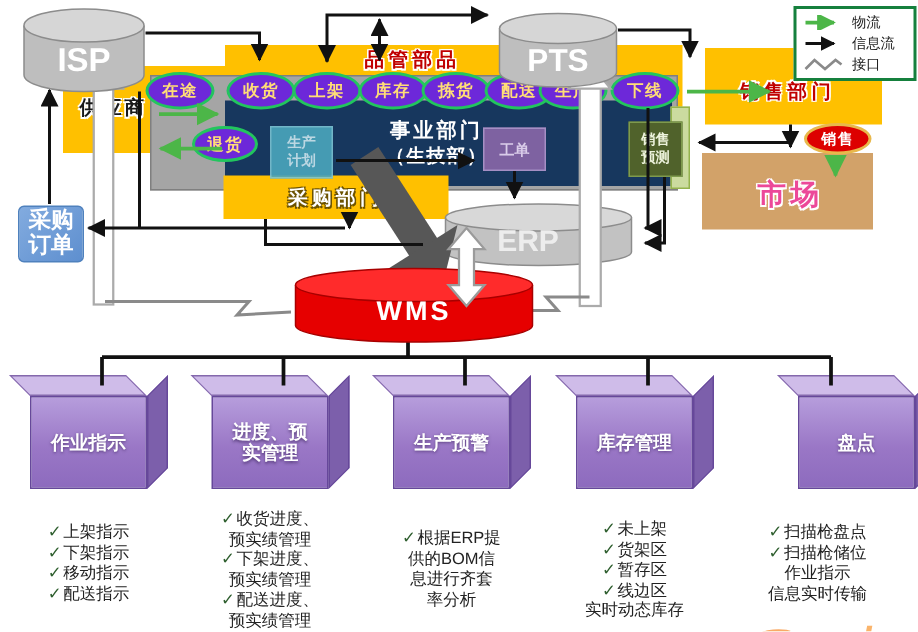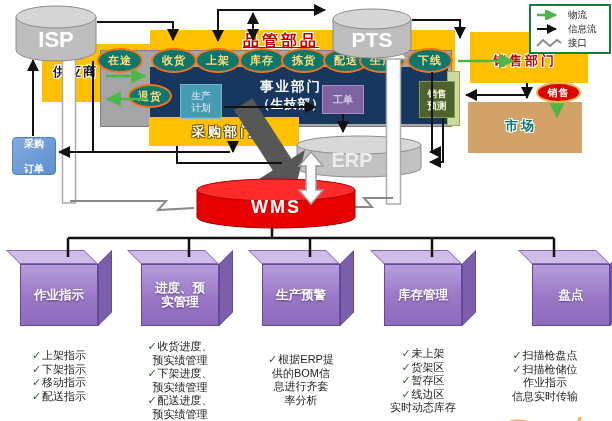--- a/index.html
+++ b/index.html
@@ -3,21 +3,21 @@
 <meta charset="utf-8">
 <style>
   html,body{margin:0;padding:0;background:#fff;}
   #canvas{position:relative;width:612px;height:421px;overflow:hidden;background:#fff;
           font-family:"Liberation Sans","DejaVu Sans",sans-serif;}
   .abs{position:absolute;}
   .box{position:absolute;}
   .lbl{position:absolute;font-weight:bold;white-space:nowrap;}
   .outline-w{text-shadow:-1px -1px 0 #fff,1px -1px 0 #fff,-1px 1px 0 #fff,1px 1px 0 #fff,0 1px 0 #fff,0 -1px 0 #fff;}
   .outline-d{text-shadow:-1px -1px 0 #6b5200,1px -1px 0 #6b5200,-1px 1px 0 #6b5200,1px 1px 0 #6b5200;}
-  .oval{position:absolute;width:46px;height:25px;border-radius:50%;background:#0f766e;border:2px solid #f97316;
+  .oval{position:absolute;width:46px;height:25px;border-radius:50%;background:#6d28d9;border:2px solid #22c55e;
         color:#FFDD77;font-weight:bold;font-size:11px;display:flex;align-items:center;justify-content:center;
         z-index:5;letter-spacing:1px;box-sizing:border-box;}
   .tagbox{position:absolute;display:flex;flex-direction:column;align-items:center;justify-content:center;
           box-sizing:border-box;font-weight:bold;text-align:center;}
   
   .module{position:absolute;top:250px;width:92px;height:76px;z-index:4;}
   .m-top{position:absolute;left:0;top:0;width:78px;height:14px;background:#CFBCE9;border:1px solid #8468AC;
          transform:skewX(45deg);transform-origin:bottom left;box-sizing:border-box;}
   .m-side{position:absolute;left:78px;top:14px;width:14px;height:62px;background:#7C5FAB;border:1px solid #66489A;
          transform:skewY(-45deg);transform-origin:top left;box-sizing:border-box;}
@@ -26,21 +26,21 @@
          display:flex;flex-direction:column;align-items:center;justify-content:center;
          color:#fff;font-weight:bold;font-size:12.5px;text-shadow:0 1px 2px rgba(40,20,70,.55);line-height:1.15;}
   .mlist{position:absolute;width:130px;text-align:center;font-size:11px;line-height:13.5px;color:#222;z-index:4;}
   .mlist .chk{color:#2E5E2E;font-weight:bold;margin-right:1px;}
   .legend{position:absolute;left:529px;top:4px;width:82px;height:50px;background:#fff;border:2px solid #15803d;
           z-index:9;box-sizing:border-box;display:flex;flex-direction:column;justify-content:space-around;padding:2px 4px;}
   .lrow{display:flex;align-items:center;gap:5px;font-size:9.5px;color:#222;}
   .cyl-text{font-weight:bold;}
   .note{position:absolute;left:12px;top:137px;width:42px;height:36px;border-radius:4px;z-index:4;
         background:linear-gradient(135deg,#82ABDF,#5E8FCF);border:1px solid #4F81BD;color:#fff;
-        font-size:10px;font-weight:bold;display:flex;flex-direction:column;align-items:center;justify-content:space-between;line-height:1.15;}
+        font-size:15px;font-weight:bold;display:flex;flex-direction:column;align-items:center;justify-content:flex-start;line-height:1.15;}
   .wm{position:absolute;left:482px;top:381px;width:128px;height:36px;z-index:10;pointer-events:none;opacity:.85;margin-top:36px;}
   .wm .ring{position:absolute;left:2px;top:4px;width:46px;height:22px;border:3px solid rgba(247,130,30,.8);
             border-radius:50%;border-right-color:transparent;transform:rotate(-18deg);}
   .wm .ks{position:absolute;right:8px;top:-4px;font-style:italic;font-weight:bold;font-size:25px;color:rgba(248,150,50,.85);}
   .wm .bar{position:absolute;left:10px;top:26px;width:92px;height:3px;background:rgba(70,100,205,.85);}
 </style>
 </head>
 <body>
 
 <div id="canvas">
@@ -71,24 +71,24 @@
   <div class="box" style="left:447px;top:71px;width:13px;height:55px;background:#CBDB9F;border:1px solid #94B34D;box-sizing:border-box;z-index:4;"></div>
   <div class="tagbox" style="left:419px;top:81px;width:36px;height:37px;background:#50622B;border:1px solid #7E9A4D;z-index:4;color:#EDF3DC;font-size:9.5px;line-height:1.2;">
     <div>销售</div>
     <div>预测</div>
   </div>
   <div class="note">
     <div>采购</div>
     <div>订单</div>
   </div>
 
-  <div class="lbl outline-w" style="left:243px;top:31px;color:#C00000;font-size:16px;letter-spacing:3px;z-index:3;text-decoration:underline;">品管部品</div>
+  <div class="lbl outline-w" style="left:243px;top:31px;color:#C00000;font-size:13px;letter-spacing:3px;z-index:3;">品管部品</div>
   <div class="lbl outline-w" style="left:53px;top:63px;color:#1a1a1a;font-size:13px;letter-spacing:2px;z-index:3;">供应商</div>
   <div class="lbl outline-w" style="left:493px;top:52px;color:#C00000;font-size:13px;letter-spacing:3px;z-index:3;">销售部门</div>
-  <div class="lbl outline-w" style="left:505px;top:117px;color:#0f766e;font-size:13px;letter-spacing:3px;z-index:3;">市场</div>
+  <div class="lbl outline-w" style="left:505px;top:117px;color:#ec4899;font-size:19px;letter-spacing:3px;z-index:3;">市场</div>
 
   <div id="ovals">
       <div class="oval" style="left: 97px; top: 48px;">在途</div>
       <div class="oval" style="left: 151px; top: 48px;">收货</div>
       <div class="oval" style="left: 195px; top: 48px;">上架</div>
       <div class="oval" style="left: 239px; top: 48px;">库存</div>
       <div class="oval" style="left: 281px; top: 48px;">拣货</div>
       <div class="oval" style="left: 323px; top: 48px;">配送</div>
       <div class="oval" style="left: 359px; top: 48px;">生产</div>
       <div class="oval" style="left: 407px; top: 48px;">下线</div>

